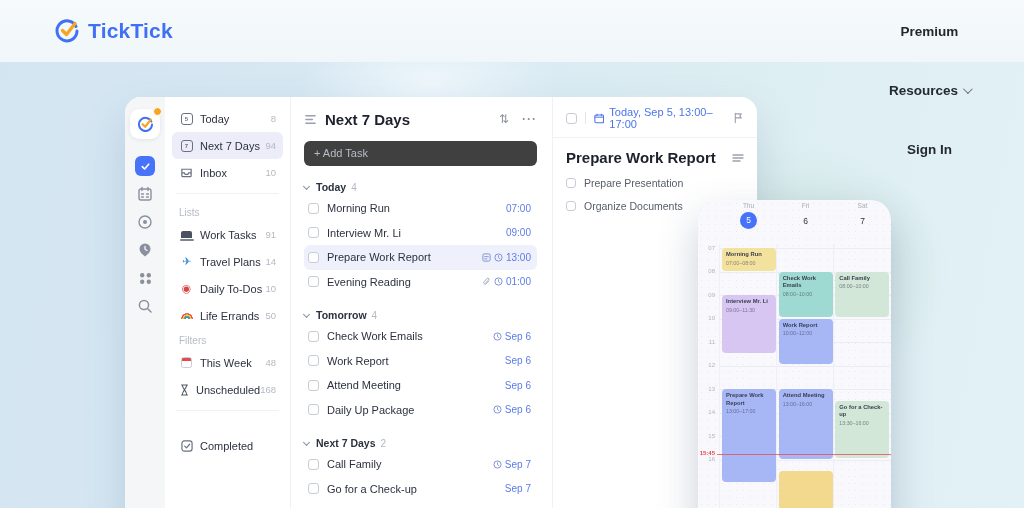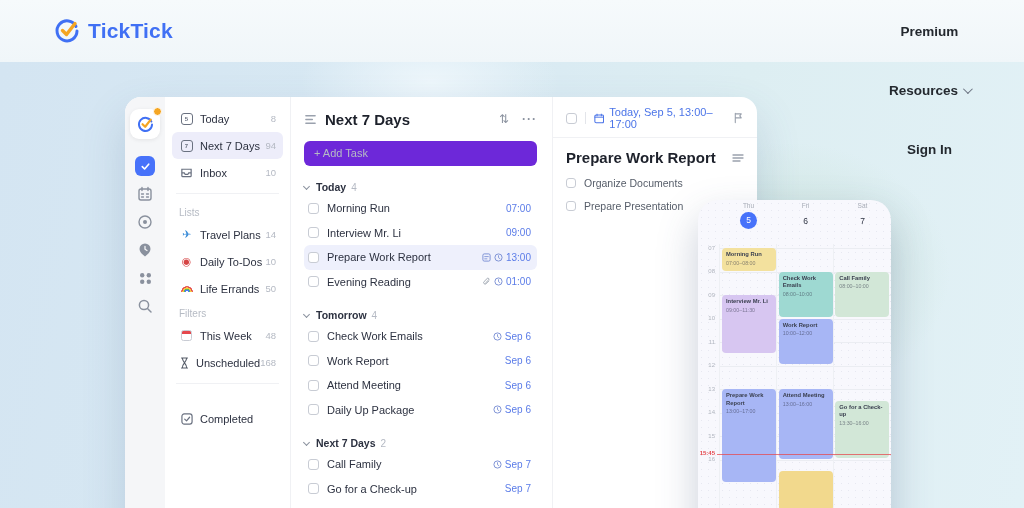--- a/index.html
+++ b/index.html
@@ -67,21 +67,21 @@
     background:linear-gradient(180deg,#e5484d 0 3.5px,#fff 3.5px); }
   .s-completed { margin-top:14px; }
 
   
   .list { width:262px; border-right:1px solid #f0f1f4; padding:11px 15px 0 13px; }
   .list-head { display:flex; align-items:center; height:22px; }
   .list-title { font-size:15px; font-weight:bold; color:#1d212b; margin-left:8px; }
   .list-head-icons { margin-left:auto; display:flex; align-items:center; gap:13px; color:#8a919e; }
   .sort-glyph { font-size:12px; font-family:"DejaVu Sans",sans-serif; cursor:pointer; }
   .more-glyph { font-size:12px; font-weight:bold; letter-spacing:1px; cursor:pointer; }
-  .add-task { margin-top:11px; height:25px; background:#6d28d9; border-radius:6px; color:#b6bbc4;
+  .add-task { margin-top:11px; height:25px; background:#404040; border-radius:6px; color:#b6bbc4;
     font-size:11px; line-height:25px; padding-left:10px; cursor:text; }
   .group-head { margin-top:12px; display:flex; align-items:center; font-size:10.5px; font-weight:bold;
     color:#2c3140; height:18px; cursor:pointer; }
   .g-chev { width:5px; height:5px; border-right:1.3px solid #8a919e; border-bottom:1.3px solid #8a919e;
     transform:rotate(45deg); margin-right:7px; margin-top:-2px; }
   .g-count { margin-left:5px; color:#b4b9c3; font-weight:normal; font-size:10px; }
   .task { height:24.5px; display:flex; align-items:center; padding:0 6px 0 4px; font-size:11px; color:#2c3140;
     border-radius:6px; cursor:pointer; }
   .task-sel { background:#eef0fc; }
   .cb { width:11px; height:11px; border:1.2px solid #c8ccd4; border-radius:3px; flex:none; cursor:pointer; background:#fff;}
@@ -226,20 +226,27 @@
             <path d="M2 3.5 h10 v7 a1 1 0 0 1 -1 1 h-8 a1 1 0 0 1 -1 -1z" fill="none" stroke="#6a7180" stroke-width="1.3"></path>
             <path d="M2 7.5 h2.6 l1 1.6 h2.8 l1 -1.6 H12" fill="none" stroke="#6a7180" stroke-width="1.3"></path>
           </svg>
       </span>
       <span>Inbox</span>
       <span class="s-count">10</span>
     </div>
     <div class="s-divider"></div>
     <div class="s-label">Lists</div>
     <div class="s-item">
+      <span class="s-ico">
+          <span class="emoji-laptop"></span>
+        </span>
+      <span>Work Tasks</span>
+      <span class="s-count">91</span>
+    </div>
+    <div class="s-item">
       <span class="s-ico emoji-plane">✈</span>
       <span>Travel Plans</span>
       <span class="s-count">14</span>
     </div>
     <div class="s-item">
       <span class="s-ico emoji-target">◉</span>
       <span>Daily To-Dos</span>
       <span class="s-count">10</span>
     </div>
     <div class="s-item">
@@ -440,25 +447,25 @@
     <div class="d-title-row">
       <span class="d-title">Prepare Work Report</span>
       <span class="d-menu">
         <svg width="12" height="10" viewBox="0 0 12 10">
             <path d="M1 2h10M1 5h10M1 8h7" stroke="#9aa1ad" stroke-width="1.3" stroke-linecap="round"></path>
           </svg>
       </span>
     </div>
     <div class="d-sub">
       <span class="cb"></span>
+      <span>Prepare Presentation</span>
+    </div>
+    <div class="d-sub">
+      <span class="cb"></span>
       <span>Organize Documents</span>
-    </div>
-    <div class="d-sub">
-      <span class="cb"></span>
-      <span>Prepare Presentation</span>
     </div>
   </div>
 </div>
 
 <div class="phone">
   <div class="p-days">
     <span></span>
     <div class="p-day">
       <div class="p-dow">Thu</div>
       <div class="p-date p-date-active">5</div>

